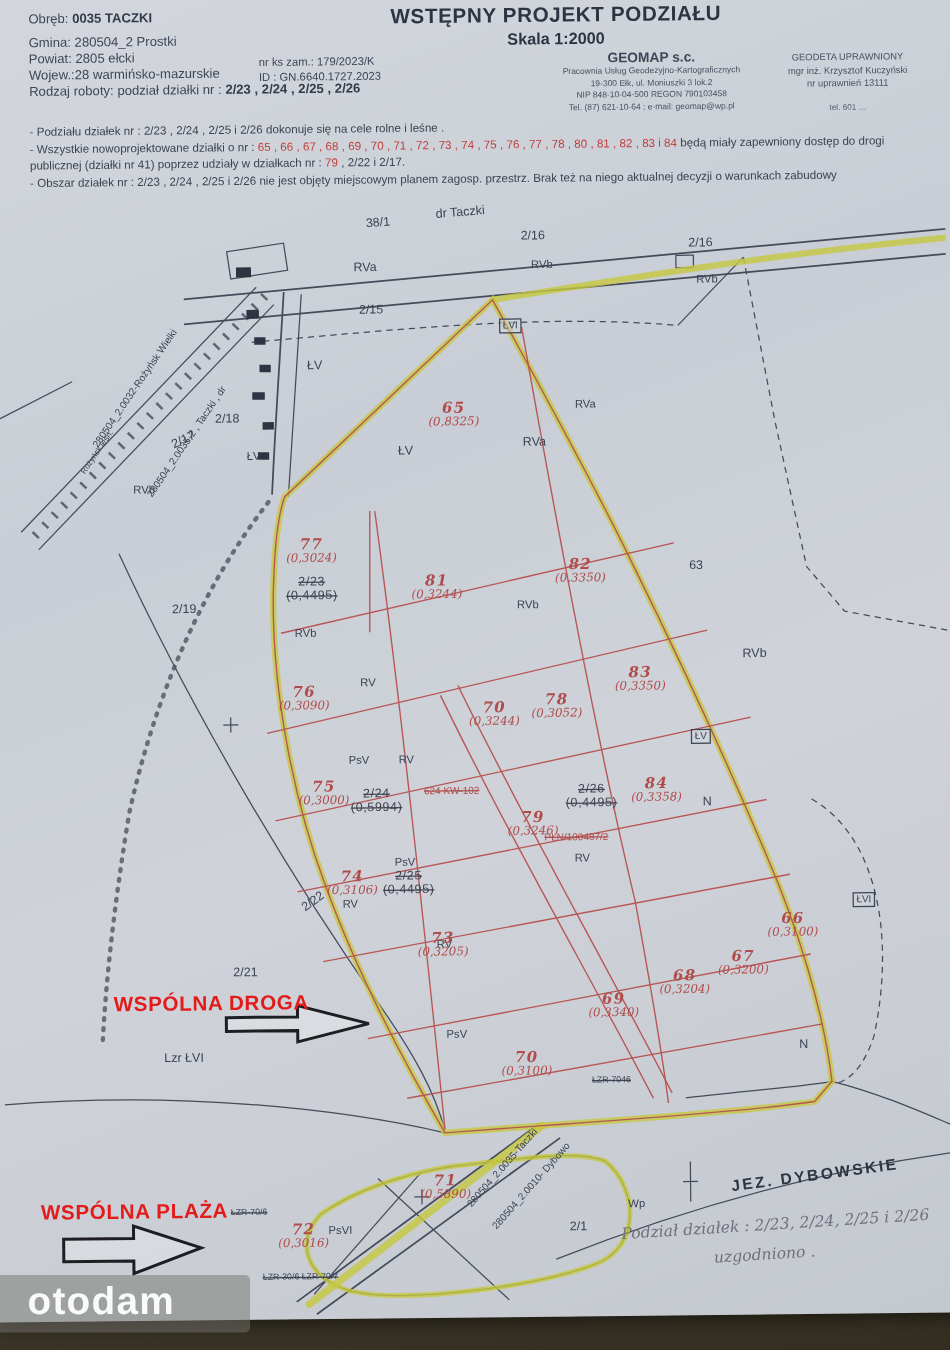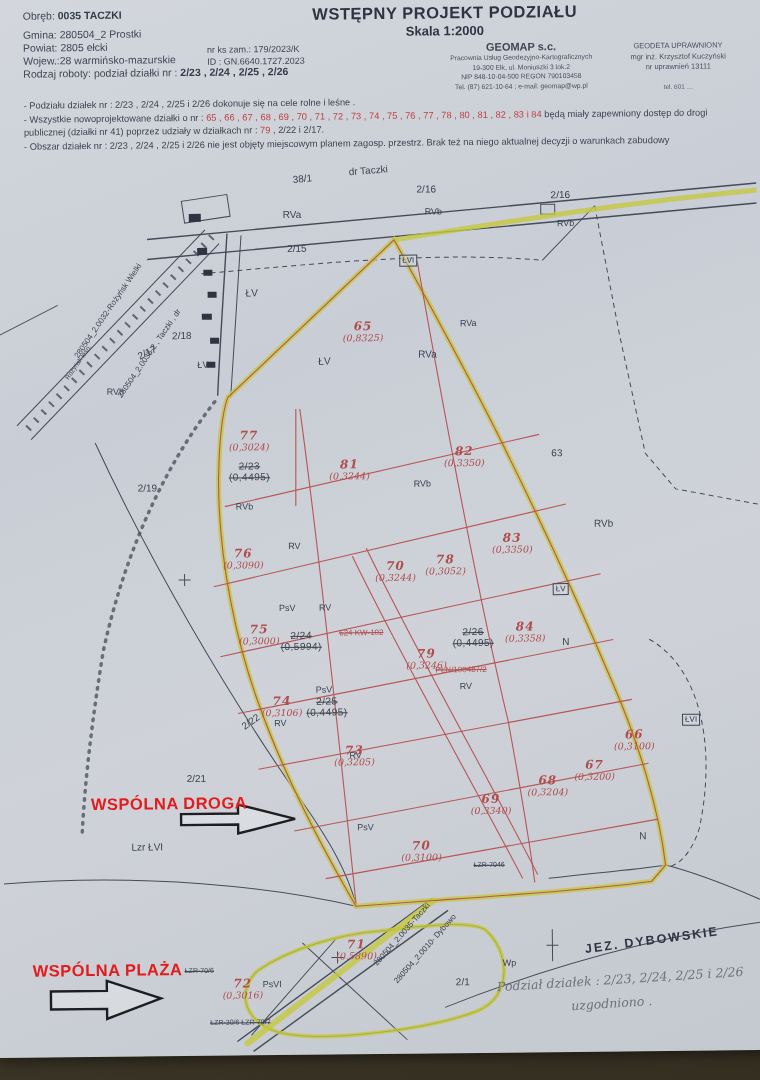--- a/index.html
+++ b/index.html
@@ -315,13 +315,16 @@
         </div>
 
       <div class="bigred" style="left:88px;top:792px;">WSPÓLNA DROGA</div>
       <div class="bigred" style="left:28px;top:958px;">WSPÓLNA PLAŻA</div>
       <div class="lake" style="left:580px;top:936px;">JEZ. DYBOWSKIE</div>
       <div class="hand" style="left:492px;top:974px;">Podział działek : 2/23, 2/24, 2/25 i 2/26</div>
       <div class="hand" style="left:566px;top:998px;">uzgodniono .</div>
     </div>
   </div>
 
+  <div class="wm">
+    <span>otodam</span>
+  </div>
 </div>
 
 </body></html>

